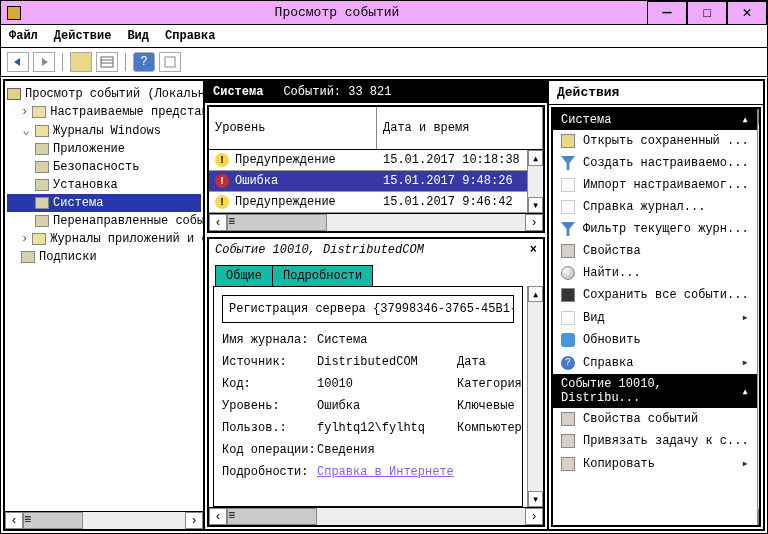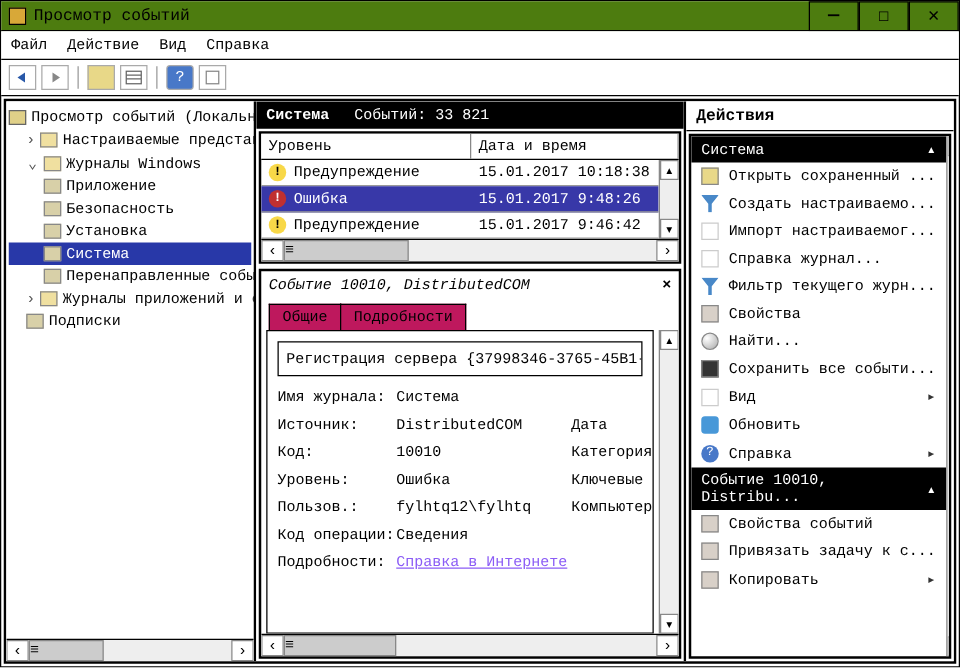--- a/index.html
+++ b/index.html
@@ -1,24 +1,24 @@
 <!DOCTYPE html>
 <html><head>
 <meta charset="utf-8">
 <style>
 * { box-sizing: border-box; margin: 0; padding: 0; font-family: "Courier New", monospace; font-size: 12px; }
 body { background: #fff; width: 768px; height: 534px; overflow: hidden; }
 .window { border: 1px solid #000; background: #fff; display: flex; flex-direction: column; height: 534px; }
-.titlebar { background: #4d7c0f; border-bottom: 1px solid #000; display: flex; align-items: center; height: 24px; padding-left: 6px; }
+.titlebar { background: #f0abfc; border-bottom: 1px solid #000; display: flex; align-items: center; height: 24px; padding-left: 6px; text-align: center; }
 .titlebar .icon { width: 14px; height: 14px; margin-right: 6px; background: #d8a838; border: 1px solid #000; }
 .titlebar .title { flex: 1; font-size: 13px; }
 .titlebar .btns { display: flex; }
 .titlebar .btn { width: 40px; height: 24px; border: 1px solid #000; display: flex; align-items: center; justify-content: center; font-size: 15px; font-weight: bold; cursor: pointer; }
 .menubar { display: flex; gap: 16px; padding: 4px 8px; border-bottom: 1px solid #000; background: #fff; }
-.menubar span { cursor: pointer; }
+.menubar span { cursor: pointer; font-weight: bold; }
 .toolbar { display: flex; align-items: center; gap: 4px; padding: 4px 6px; border-bottom: 1px solid #000; background: #fff; }
 .tb-btn { width: 22px; height: 20px; border: 1px solid #aaa; display: flex; align-items: center; justify-content: center; cursor: pointer; }
 .tb-sep { width: 1px; height: 18px; background: #999; margin: 0 3px; }
 .content { display: flex; flex: 1; overflow: hidden; border: 2px solid #000; margin: 2px; }
 .panel { display: flex; flex-direction: column; overflow: hidden; }
 .tree-panel { width: 200px; border-right: 2px solid #000; background: #fff; }
 .tree { flex: 1; padding: 4px 2px; overflow: hidden; }
 .tree-node { display: flex; align-items: center; gap: 4px; padding: 2px 0; white-space: nowrap; cursor: pointer; }
 .tree-node.root { font-weight: normal; }
 .tree-node .ico { width: 14px; height: 12px; flex-shrink: 0; }
@@ -30,35 +30,35 @@
 .indent-2 { padding-left: 28px; }
 .tree-node.selected { background: #2838a8; color: #fff; }
 .hscroll { height: 18px; border-top: 1px solid #000; display: flex; align-items: center; background: #eee; }
 .hscroll .arr { width: 18px; height: 100%; border: 1px solid #888; display: flex; align-items: center; justify-content: center; cursor: pointer; background: #fff; }
 .hscroll .track { flex: 1; height: 100%; position: relative; }
 .hscroll .thumb { position: absolute; left: 0; top: 0; height: 100%; width: 60px; background: #ccc; border: 1px solid #888; }
 .middle-panel { flex: 1; border-right: 2px solid #000; background: #fff; display: flex; flex-direction: column; }
 .hdr-black { background: #000; color: #fff; padding: 4px 8px; display: flex; gap: 20px; }
 .list-box { border: 2px solid #000; margin: 2px; display: flex; flex-direction: column; }
 .list-hdr { display: flex; border-bottom: 1px solid #000; background: #fff; }
-.list-hdr > div { padding: 3px 6px; border-right: 1px solid #888; }
+.list-hdr > div { padding: 14px 6px; border-right: 1px solid #888; }
 .col-level { width: 168px; }
 .col-date { flex: 1; }
 .list-rows { overflow: hidden; }
 .list-row { display: flex; align-items: center; border-bottom: 1px solid #999; cursor: pointer; }
 .list-row.sel { background: #3838a8; color: #fff; }
 .list-row > div { padding: 3px 6px; display: flex; align-items: center; gap: 6px; }
 .ev-ico { width: 14px; height: 14px; border-radius: 50%; display: inline-flex; align-items: center; justify-content: center; font-size: 10px; font-weight: bold; flex-shrink: 0; }
 .ev-warn { background: #f8d848; color: #000; }
 .ev-err { background: #c03030; color: #fff; }
 .detail-box { border: 2px solid #000; margin: 2px; flex: 1; display: flex; flex-direction: column; overflow: hidden; }
 .detail-title { display: flex; align-items: center; padding: 4px 6px; font-style: italic; }
 .detail-title .t { flex: 1; }
 .tabs { display: flex; padding: 4px 6px 0 6px; }
-.tab { border: 1px solid #000; padding: 3px 10px; border-bottom: none; background: #be185d; cursor: pointer; margin-right: -1px; }
+.tab { border: 1px solid #000; padding: 3px 10px; border-bottom: none; background: #14b8a6; cursor: pointer; margin-right: -1px; }
 .tab.active { font-weight: normal; }
 .detail-body { border: 1px solid #000; margin: 0 4px 0 4px; padding: 8px; flex: 1; overflow: hidden; }
 .detail-body .msg { border: 1px solid #000; padding: 6px; margin-bottom: 10px; overflow: hidden; white-space: nowrap; }
 .detail-fields { display: grid; grid-template-columns: 95px 140px 50px; row-gap: 8px; }
 .detail-fields .v { color: #000; }
 .detail-link { color: #8b5cf6; text-decoration: underline; cursor: pointer; }
 .vscroll { width: 16px; background: #eee; border-left: 1px solid #888; display: flex; flex-direction: column; }
 .vscroll .arr { height: 16px; border: 1px solid #888; display: flex; align-items: center; justify-content: center; background: #fff; cursor: pointer; }
 .vscroll .vtrack { flex: 1; }
 .actions-panel { width: 214px; background: #fff; display: flex; flex-direction: column; }

